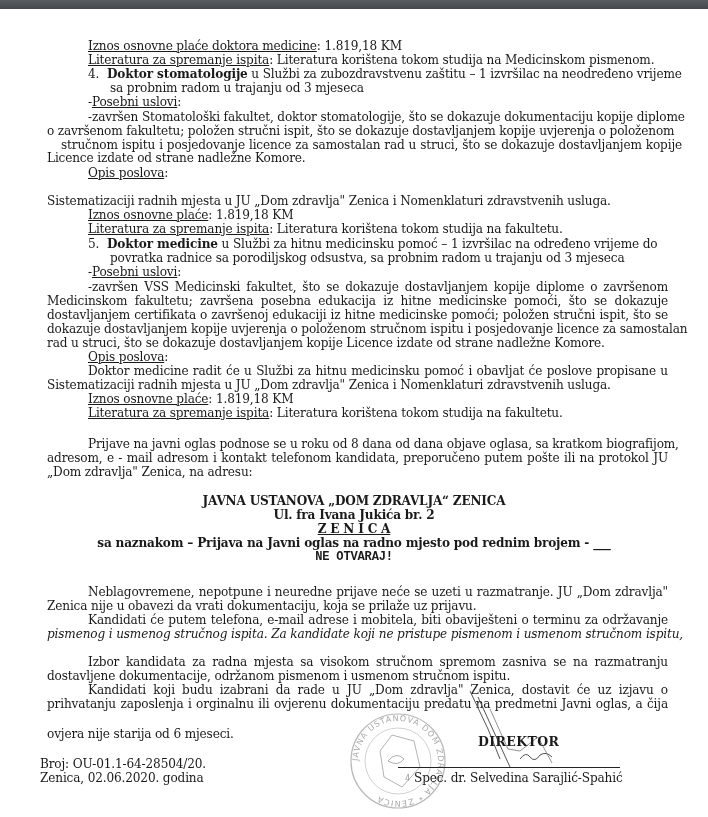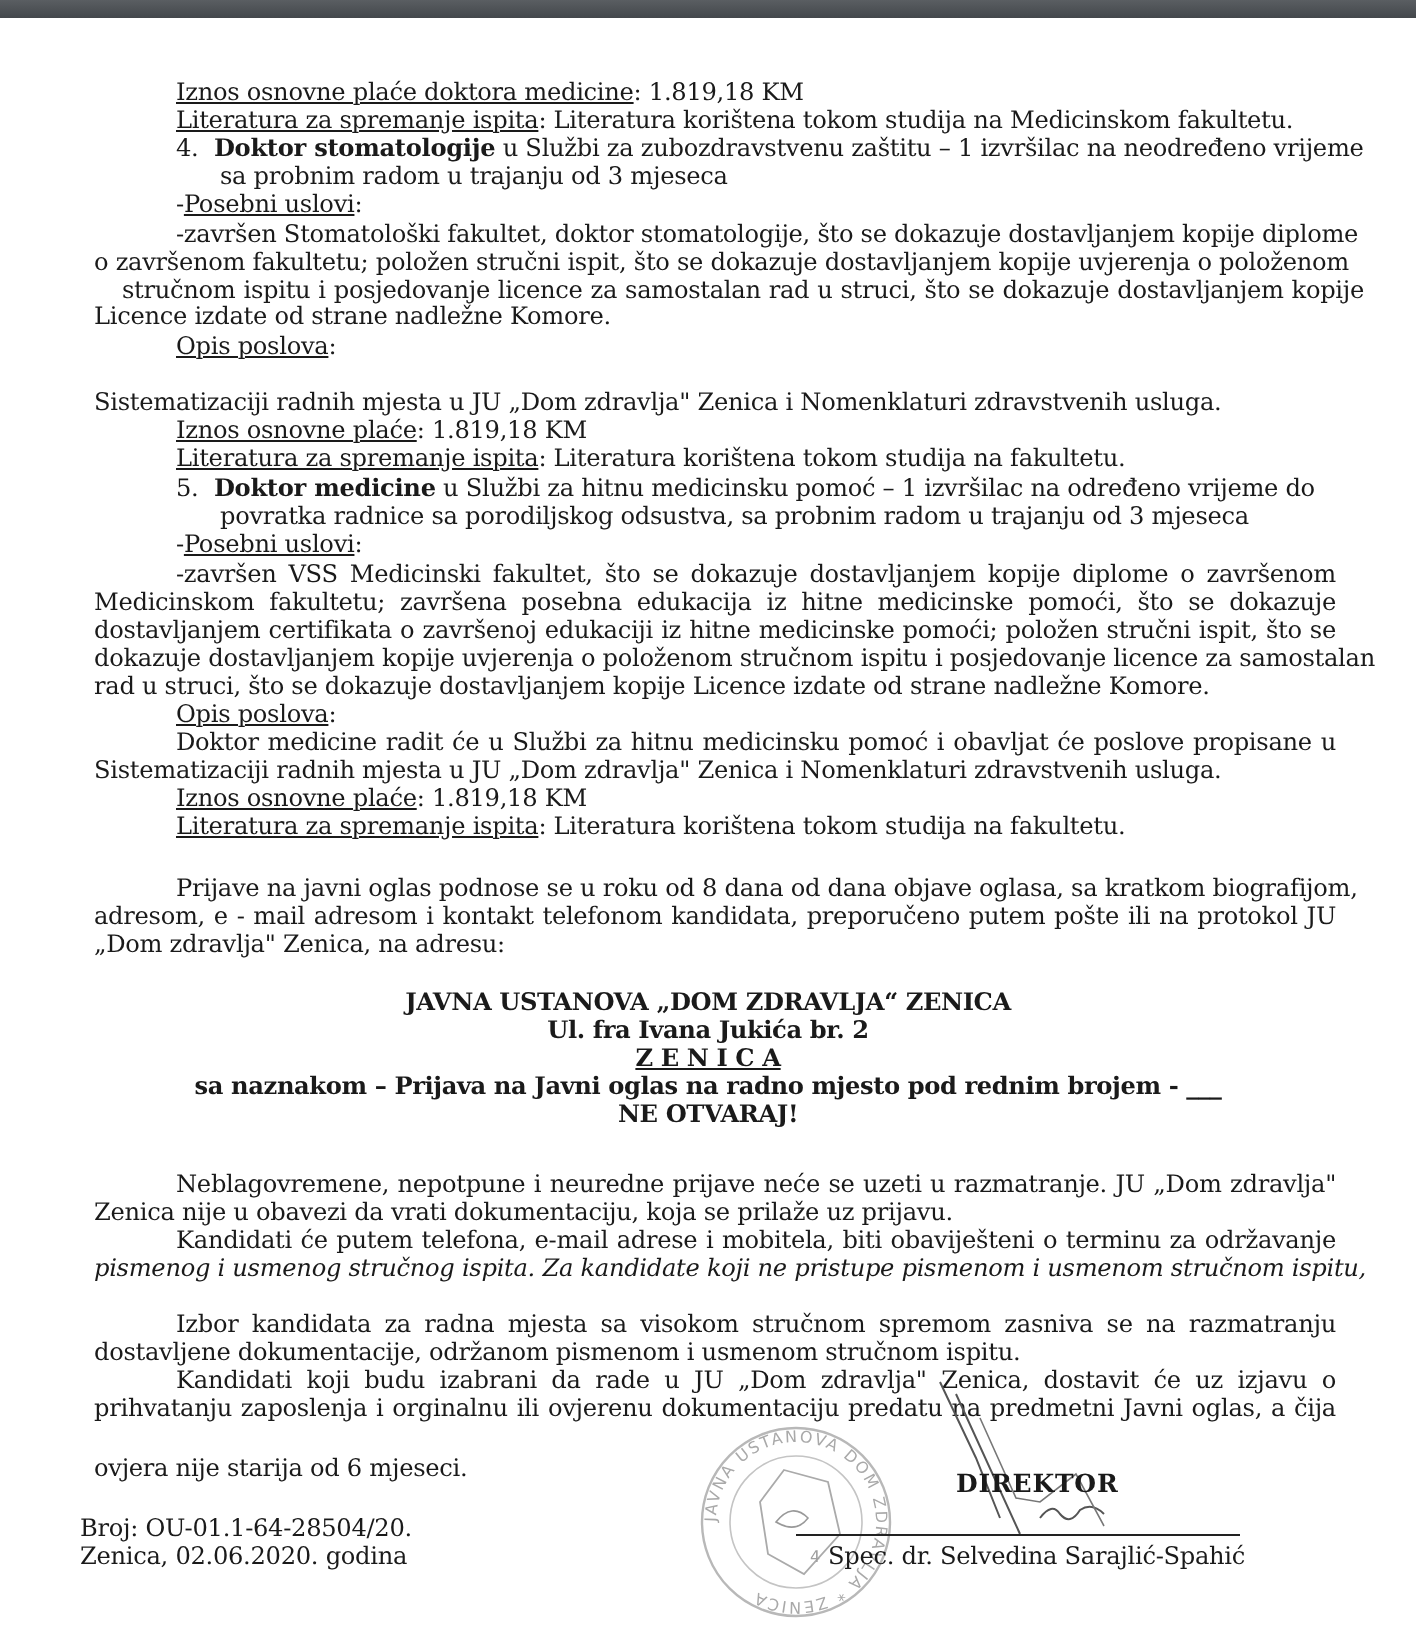--- a/index.html
+++ b/index.html
@@ -35,32 +35,32 @@
 <body>
 
 <div class="topbar"></div>
 
 <div class="page">
 
   <div class="ln" style="left:88px; top:30px;">
     <span class="u">Iznos osnovne plaće doktora medicine</span><span>: 1.819,18 KM</span>
   </div>
   <div class="ln" style="left:88px; top:44px;">
-    <span class="u">Literatura za spremanje ispita</span><span>: Literatura korištena tokom studija na Medicinskom fakultetu.</span>
+    <span class="u">Literatura za spremanje ispita</span><span>: Literatura korištena tokom studija na Medicinskom pismenom.</span>
   </div>
 
   <div class="ln" style="left:88px; top:58px;">
     <span>4.</span>
     <span style="display:inline-block; width:4px;"></span><span class="b">Doktor stomatologije</span><span> u Službi za zubozdravstvenu zaštitu – 1 izvršilac na neodređeno vrijeme</span>
   </div>
   <div class="ln" style="left:110px; top:72px;">sa probnim radom u trajanju od 3 mjeseca</div>
   <div class="ln" style="left:88px; top:86px;">
     <span>-</span><span class="u">Posebni uslovi</span><span>:</span>
   </div>
-  <div class="ln just" style="left:88px; top:101px; width:580px;">-završen Stomatološki fakultet, doktor stomatologije, što se dokazuje dostavljanjem kopije diplome</div>
+  <div class="ln just" style="left:88px; top:101px; width:580px;">-završen Stomatološki fakultet, doktor stomatologije, što se dokazuje dokumentaciju kopije diplome</div>
   <div class="ln just" style="left:47px; top:115px; width:621px;">o završenom fakultetu; položen stručni ispit, što se dokazuje dostavljanjem kopije uvjerenja o položenom</div>
   <div class="ln just" style="left:61px; top:129px; width:621px;">stručnom ispitu i posjedovanje licence za samostalan rad u struci, što se dokazuje dostavljanjem kopije</div>
   <div class="ln" style="left:47px; top:142px;">Licence izdate od strane nadležne Komore.</div>
   <div class="ln" style="left:88px; top:157px;">
     <span class="u">Opis poslova</span><span>:</span>
   </div>
   <div class="ln" style="left:47px; top:185px;">Sistematizaciji radnih mjesta u JU „Dom zdravlja" Zenica i Nomenklaturi zdravstvenih usluga.</div>
   <div class="ln" style="left:88px; top:199px;">
     <span class="u">Iznos osnovne plaće</span><span>: 1.819,18 KM</span>
   </div>
@@ -96,21 +96,21 @@
   <div class="ln just" style="left:88px; top:428px; width:580px;">Prijave na javni oglas podnose se u roku od 8 dana od dana objave oglasa, sa kratkom biografijom,</div>
   <div class="ln just" style="left:47px; top:442px; width:621px;">adresom, e - mail adresom i kontakt telefonom kandidata, preporučeno putem pošte ili na protokol JU</div>
   <div class="ln" style="left:47px; top:456px;">„Dom zdravlja" Zenica, na adresu:</div>
 
   <div class="ln center" style="left:0; width:708px; top:485px;">JAVNA USTANOVA „DOM ZDRAVLJA“ ZENICA</div>
   <div class="ln center" style="left:0; width:708px; top:499px;">Ul. fra Ivana Jukića br. 2</div>
   <div class="ln center" style="left:0; width:708px; top:513px;">
     <span class="u">Z E N I C A</span>
   </div>
   <div class="ln center" style="left:0; width:708px; top:527px;">sa naznakom – Prijava na Javni oglas na radno mjesto pod rednim brojem - ___</div>
-  <div class="ln center" style="left:0; width:708px; top:541px;">NE OTVARAJ!</div>
+  <div class="ln center" style="left:0; width:708px; top:541px;font-family:Liberation Mono, monospace;">NE OTVARAJ!</div>
 
   <div class="ln just" style="left:88px; top:576px; width:580px;">Neblagovremene, nepotpune i neuredne prijave neće se uzeti u razmatranje. JU „Dom zdravlja"</div>
   <div class="ln" style="left:47px; top:590px;">Zenica nije u obavezi da vrati dokumentaciju, koja se prilaže uz prijavu.</div>
 
   <div class="ln just" style="left:88px; top:604px; width:580px;">Kandidati će putem telefona, e-mail adrese i mobitela, biti obaviješteni o terminu za održavanje</div>
   <div class="ln just" style="left:47px; top:618px; width:621px;font-style:italic;">pismenog i usmenog stručnog ispita. Za kandidate koji ne pristupe pismenom i usmenom stručnom ispitu,</div>
 
   <div class="ln just" style="left:88px; top:646px; width:580px;">Izbor kandidata za radna mjesta sa visokom stručnom spremom zasniva se na razmatranju</div>
   <div class="ln" style="left:47px; top:660px;">dostavljene dokumentacije, održanom pismenom i usmenom stručnom ispitu.</div>
 

